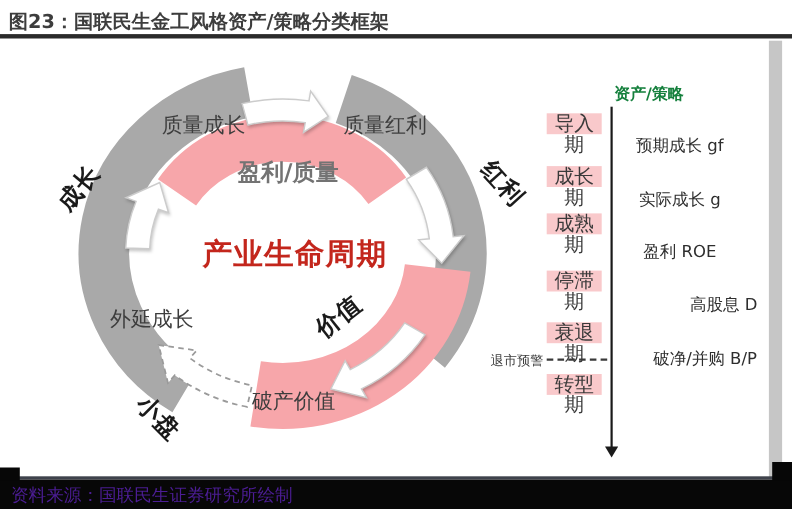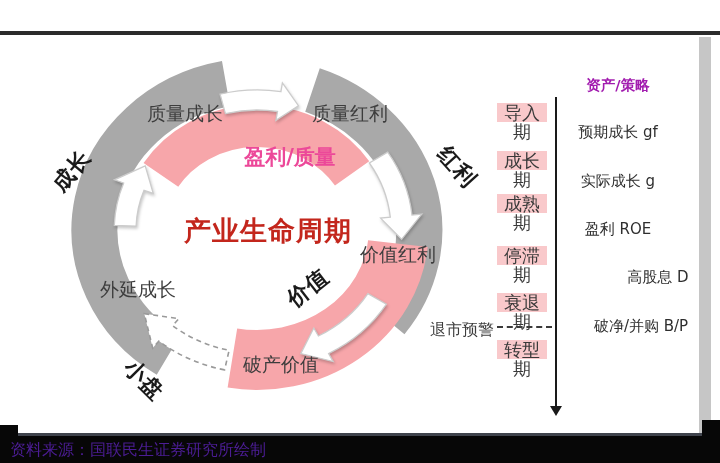--- a/index.html
+++ b/index.html
@@ -5,65 +5,65 @@
   html,body{margin:0;padding:0;background:#fff;}
   .page{position:relative;width:720px;height:463px;background:#fff;overflow:hidden;
         font-family:"DejaVu Sans","Liberation Sans",sans-serif;}
   .fig-title{position:absolute;left:8px;top:7px;font-size:17.5px;font-weight:700;color:#3D3D3D;white-space:nowrap;}
   .title-rule{position:absolute;left:0;top:31px;width:720px;height:3.5px;background:#2B2B2B;}
   #diagram-svg{position:absolute;left:0;top:0;}
   .arrow{filter:drop-shadow(1.5px 2px 1.5px rgba(0,0,0,.22));}
   .dlabel{position:absolute;transform:translate(-50%,-50%);white-space:nowrap;
           color:#3D3D3D;font-size:19px;z-index:5;}
   .bold-dk{font-weight:700;color:#1A1A1A;font-size:22px;letter-spacing:1px;}
-  .band-lbl{font-weight:700;color:#ec4899;font-size:21px;margin-left:28px;}
+  .band-lbl{font-weight:700;color:#737373;font-size:21px;}
   .center-lbl{font-weight:700;color:#C3261C;font-size:27px;letter-spacing:1px;}
-  .panel-head{position:absolute;left:558px;top:76px;width:120px;text-align:center;
-              font-size:14.5px;font-weight:700;color:#a21caf;}
+  .panel-head{position:absolute;left:530px;top:76px;width:120px;text-align:center;
+              font-size:14.5px;font-weight:700;color:#15803d;}
   .axis-line{position:absolute;left:555px;top:97px;width:2px;height:310px;background:#1A1A1A;}
   .axis-arrowhead{position:absolute;left:550px;top:406px;width:0;height:0;
        border-left:6px solid transparent;border-right:6px solid transparent;border-top:10px solid #1A1A1A;}
   .stage{position:absolute;left:497px;width:50px;height:19px;line-height:19px;text-align:center;
          background:#F9C9CB;color:#3A3A3A;font-size:18px;}
   .strat{position:absolute;left:556px;width:124px;text-align:center;font-size:15px;color:#2E2E2E;white-space:nowrap;}
-  .warn-lbl{position:absolute;left:428px;top:320px;width:66px;text-align:right;font-size:16px;color:#3D3D3D;}
+  .warn-lbl{position:absolute;left:428px;top:320px;width:66px;text-align:right;font-size:12px;color:#3D3D3D;}
   .warn-dashes{position:absolute;left:497px;top:326px;width:55px;height:0;border-top:2px dashed #3A3A3A;}
   .scrollbar{position:absolute;left:699px;top:37px;width:12px;height:398px;background:#C6C6C6;}
   .footer-rule{position:absolute;left:0;top:433px;width:720px;height:3px;background:#3F434C;}
   .footer-bar{position:absolute;left:0;top:436px;width:720px;height:27px;background:#070707;}
   .notch-left{position:absolute;left:0;top:425px;width:18px;height:12px;background:#070707;}
   .notch-right{position:absolute;left:702px;top:420px;width:18px;height:17px;background:#070707;}
   .source-text{position:absolute;left:10px;top:440px;font-size:16px;color:#4c1d95;z-index:6;white-space:nowrap;}
 </style>
 </head>
 <body>
 
 <div class="page">
 
+  <div class="fig-title">图23：国联民生金工风格资产/策略分类框架</div>
   <div class="title-rule"></div>
 
   <svg id="diagram-svg" width="720" height="463" viewBox="0 0 720 463">
       <path d="M312.5 90.0 A162.4 149.0 0 0 1 386.7 319.7" fill="none" stroke="#A9A9A9" stroke-width="46"></path>
       <path d="M168.5 355.0 A162.4 149.0 0 0 1 226.0 83.7" fill="none" stroke="#A9A9A9" stroke-width="46"></path>
       <path d="M160.9 174.9 A113.4 104.0 0 0 1 352.1 173.4" fill="none" stroke="#F7A6AA" stroke-width="42"></path>
       <path d="M397.9 243.6 A141.7 130.0 0 0 1 232.4 358.0" fill="none" stroke="#F7A6AA" stroke-width="60"></path>
       <path d="M220.1 94.2 A152.6 140.0 0 0 1 280.9 91.7 L282.4 82.8 L298.4 105.7 L275.9 120.4 L277.5 111.5 A130.8 120.0 0 0 0 225.4 113.6 Z" fill="#FFFFFF" stroke="#CCCCCC" stroke-width="1.3" class="arrow"></path>
       <path d="M387.7 152.1 A155.9 143.0 0 0 1 412.0 215.1 L421.8 214.1 L401.6 239.3 L380.6 218.1 L390.3 217.1 A134.1 123.0 0 0 0 369.4 163.0 Z" fill="#FFFFFF" stroke="#CCCCCC" stroke-width="1.3" class="arrow"></path>
       <path d="M386.4 304.2 A152.6 140.0 0 0 1 328.6 353.6 L333.2 361.6 L300.8 353.6 L313.8 328.0 L318.4 336.0 A130.8 120.0 0 0 0 367.9 293.6 Z" fill="#FFFFFF" stroke="#CCCCCC" stroke-width="1.3" class="arrow"></path>
       <path d="M114.3 225.4 A142.8 131.0 0 0 1 123.7 183.1 L114.5 179.8 L145.2 165.9 L153.2 193.4 L144.0 190.2 A121.0 111.0 0 0 0 136.1 226.1 Z" fill="#FFFFFF" stroke="#CCCCCC" stroke-width="1.3" class="arrow"></path>
       <path d="M224.6 369.9 A155.9 143.0 0 0 1 158.9 341.1 L152.7 348.1 L144.3 313.7 L178.8 318.6 L172.6 325.6 A134.1 123.0 0 0 0 229.1 350.3 Z" fill="#FFFFFF" stroke="#9A9A9A" stroke-width="1.6" stroke-dasharray="5 4"></path>
     </svg>
 
   <div class="dlabel" style="left:350px;top:114px;">质量红利</div>
   <div class="dlabel" style="left:185px;top:114px;">质量成长</div>
   <div class="dlabel band-lbl" style="left:262px;top:157px;">盈利/质量</div>
   <div class="dlabel center-lbl" style="left:268px;top:231px;">产业生命周期</div>
   <div class="dlabel" style="left:138px;top:290px;">外延成长</div>
-  <div class="dlabel" style="left:398px;top:255px;">价值红利</div>
-  <div class="dlabel" style="left:281px;top:365px;">破产价值</div>
+  <div class="dlabel" style="left:267px;top:365px;">破产价值</div>
 
   <div class="dlabel bold-dk" style="left:72px;top:171px;transform:translate(-50%,-50%) rotate(-50deg);">成长</div>
   <div class="dlabel bold-dk" style="left:457px;top:167px;transform:translate(-50%,-50%) rotate(48deg);">红利</div>
   <div class="dlabel bold-dk" style="left:308px;top:288px;transform:translate(-50%,-50%) rotate(-38deg);">价值</div>
   <div class="dlabel bold-dk" style="left:144px;top:380px;transform:translate(-50%,-50%) rotate(45deg);">小盘</div>
 
   <div class="panel-head">资产/策略</div>
   <div class="axis-line"></div>
   <div class="axis-arrowhead"></div>
 

